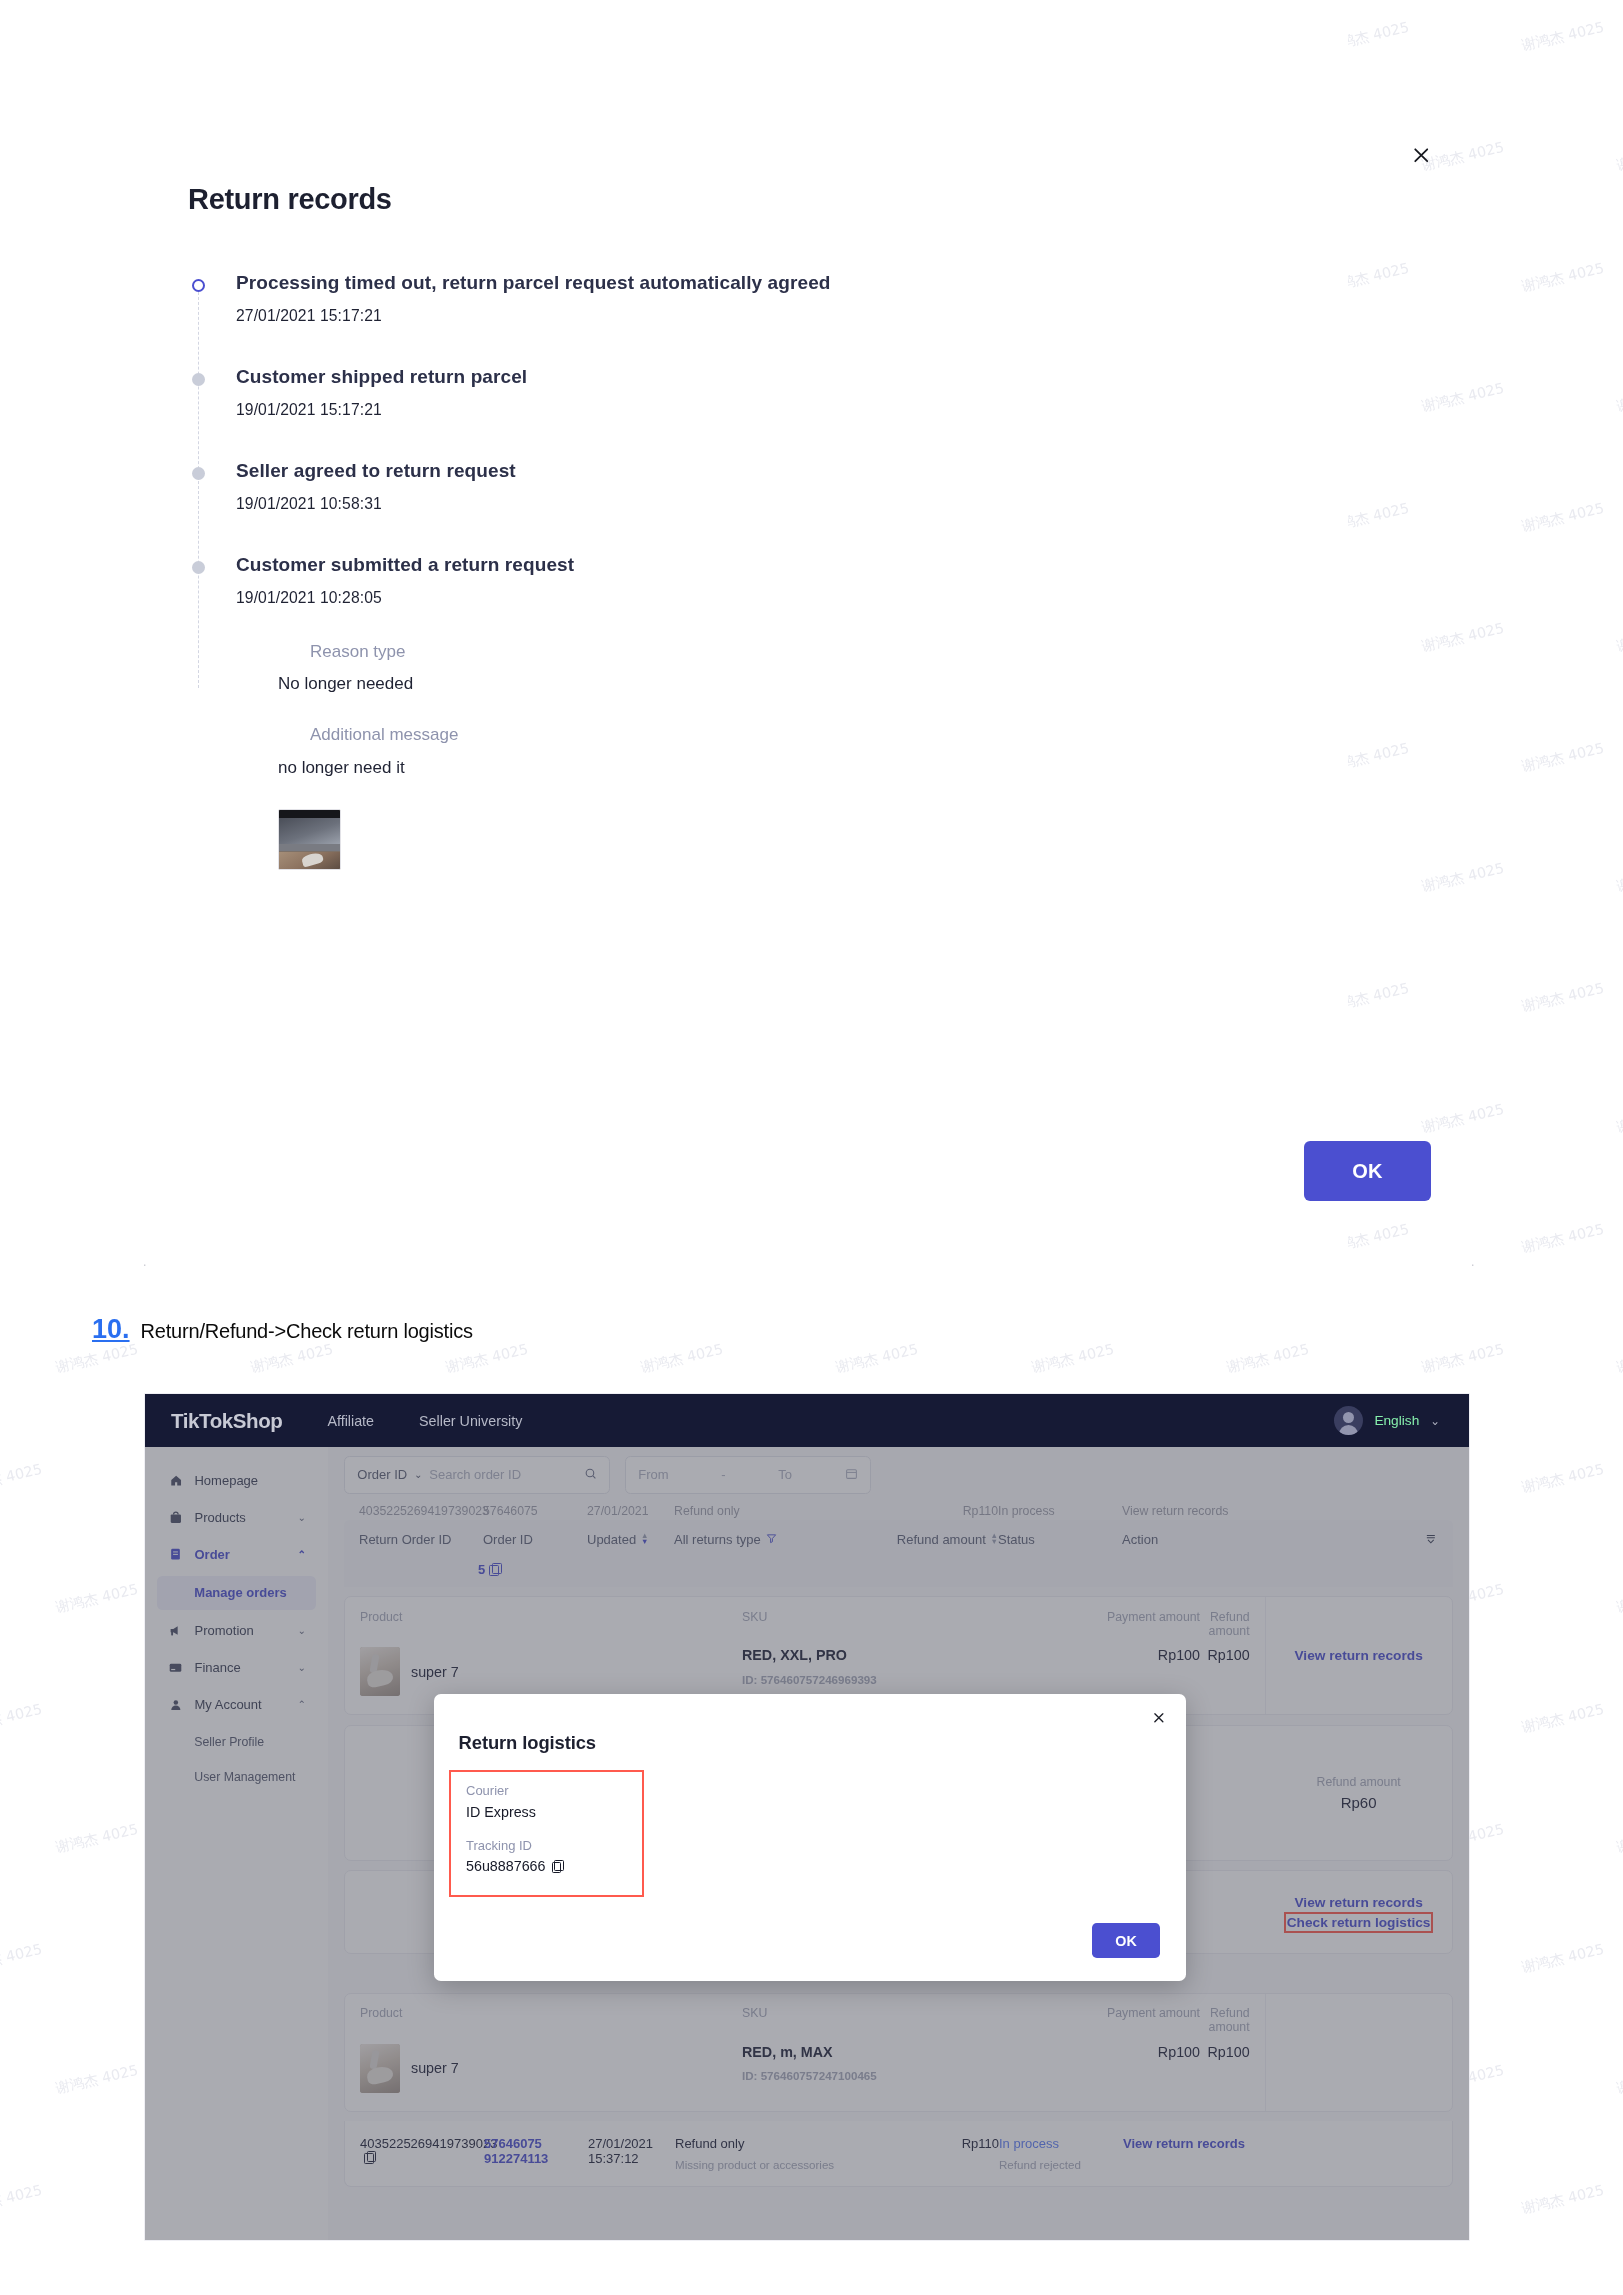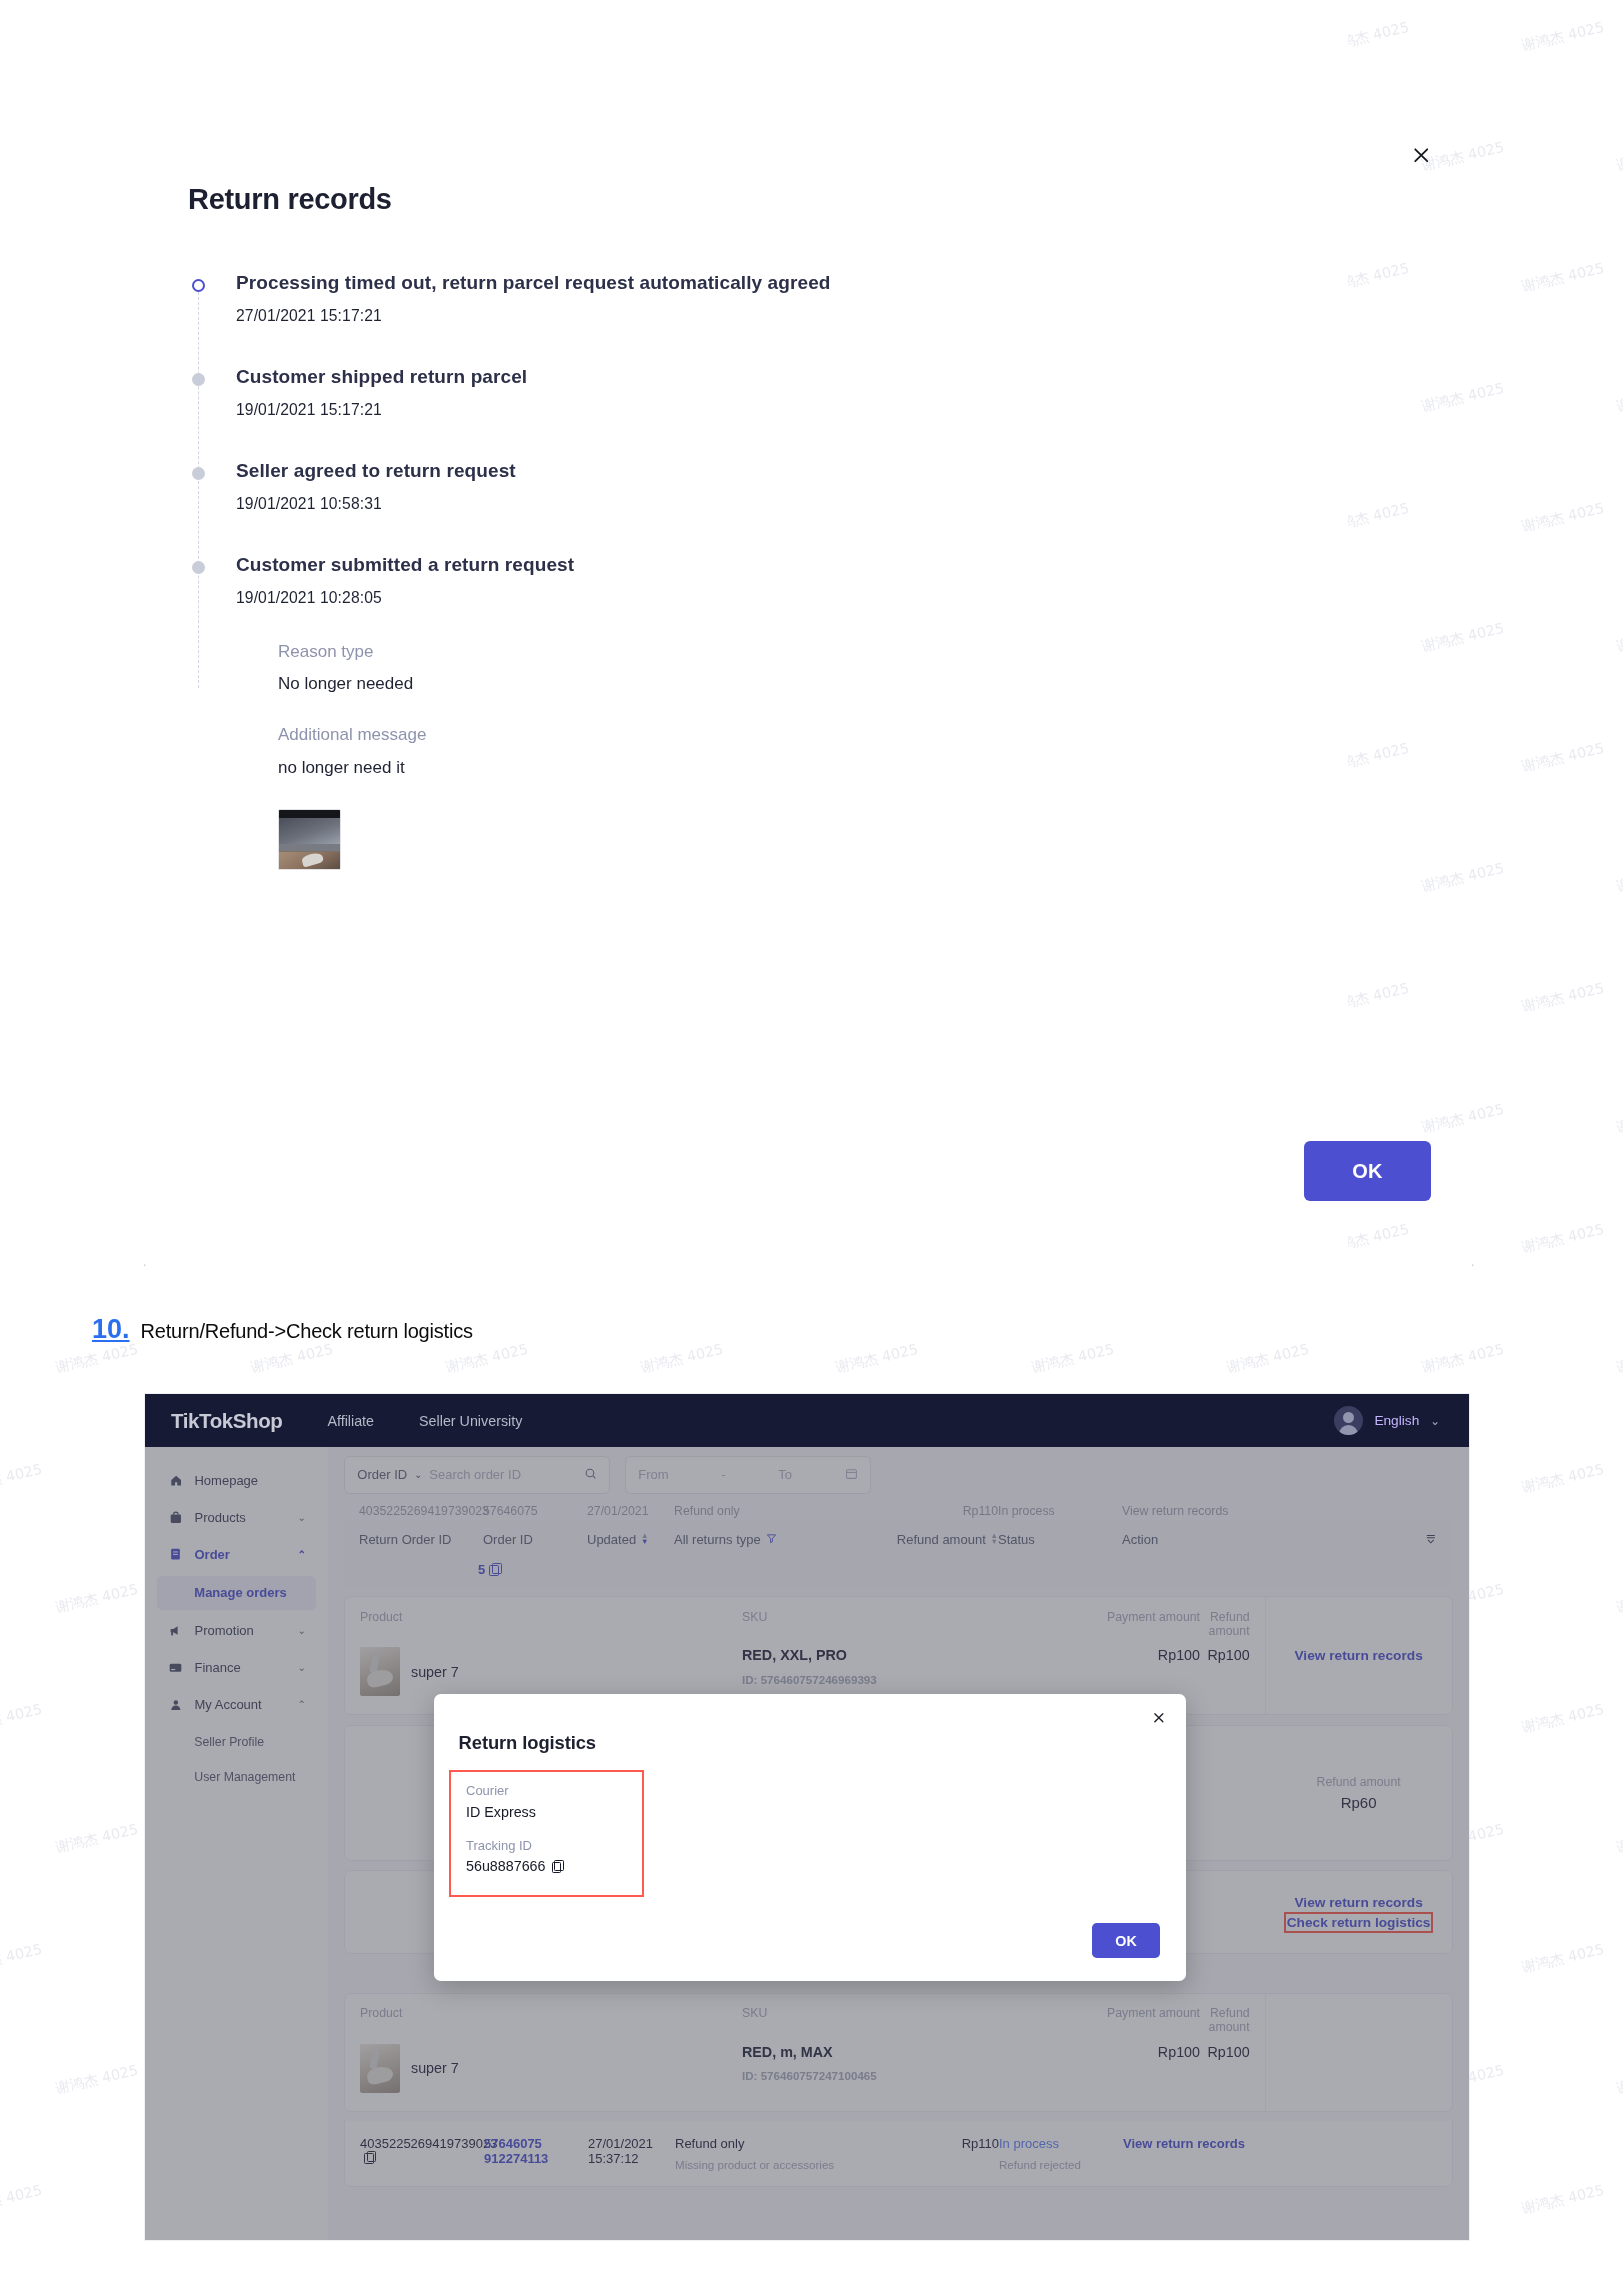--- a/index.html
+++ b/index.html
@@ -100,20 +100,21 @@
   .tl-gap{height:42px;}
 
   .tl-detail{
     margin-top:35px;
     padding-left:42px;
   }
   .tl-label{
     font-size:17px;
     color:#8e93ad;
     margin-bottom:12.3px;
+    margin-left:32px;
   }
   .tl-value{
     font-size:17px;
     color:#1f2233;
     margin-bottom:31px;
   }
   .tl-thumb{
     width:61px;height:59px;
     border-radius:2px;
     overflow:hidden;
@@ -205,21 +206,21 @@
   .nav-avatar{
     width:29px;height:29px;border-radius:50%;
     background:#3a3e60;position:relative;overflow:hidden;
   }
   .nav-avatar::before{
     content:"";position:absolute;left:9px;top:6.1px;width:11px;height:11px;border-radius:50%;background:#9295ae;
   }
   .nav-avatar::after{
     content:"";position:absolute;left:4.8px;top:19px;width:19px;height:12.3px;border-radius:9.6px 9.6px 0 0;background:#9295ae;
   }
-  .nav-lang{font-size:13.7px;color:#c4b5fd;}
+  .nav-lang{font-size:13.7px;color:#86efac;}
   .nav-caret{color:#b6b9c7;font-size:11.6px;}
 
   
   .shot-body{
     position:absolute;left:0;top:53px;right:0;bottom:0;
     background:#fafafc;
   }
   .dim{
     position:absolute;inset:0;
     background:rgba(70,72,86,.46);

